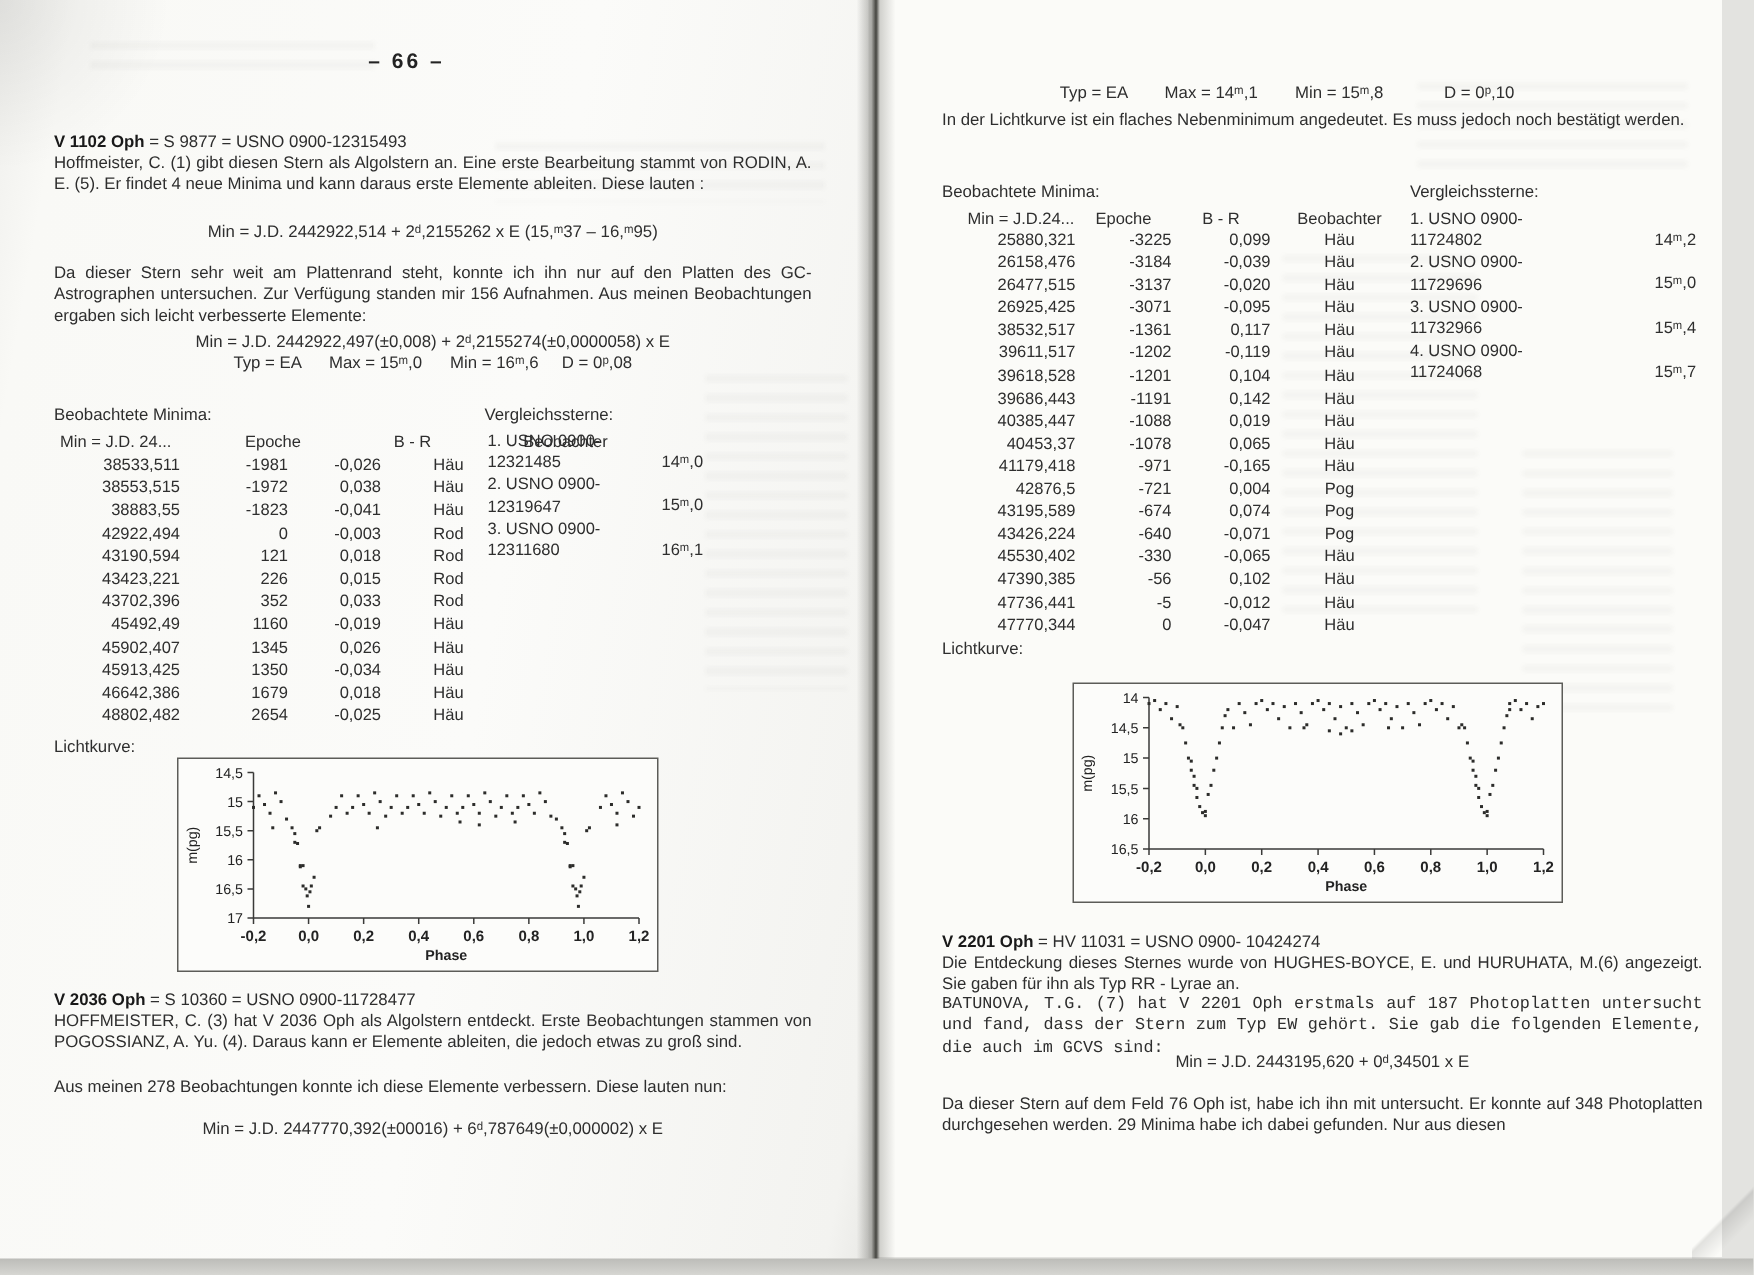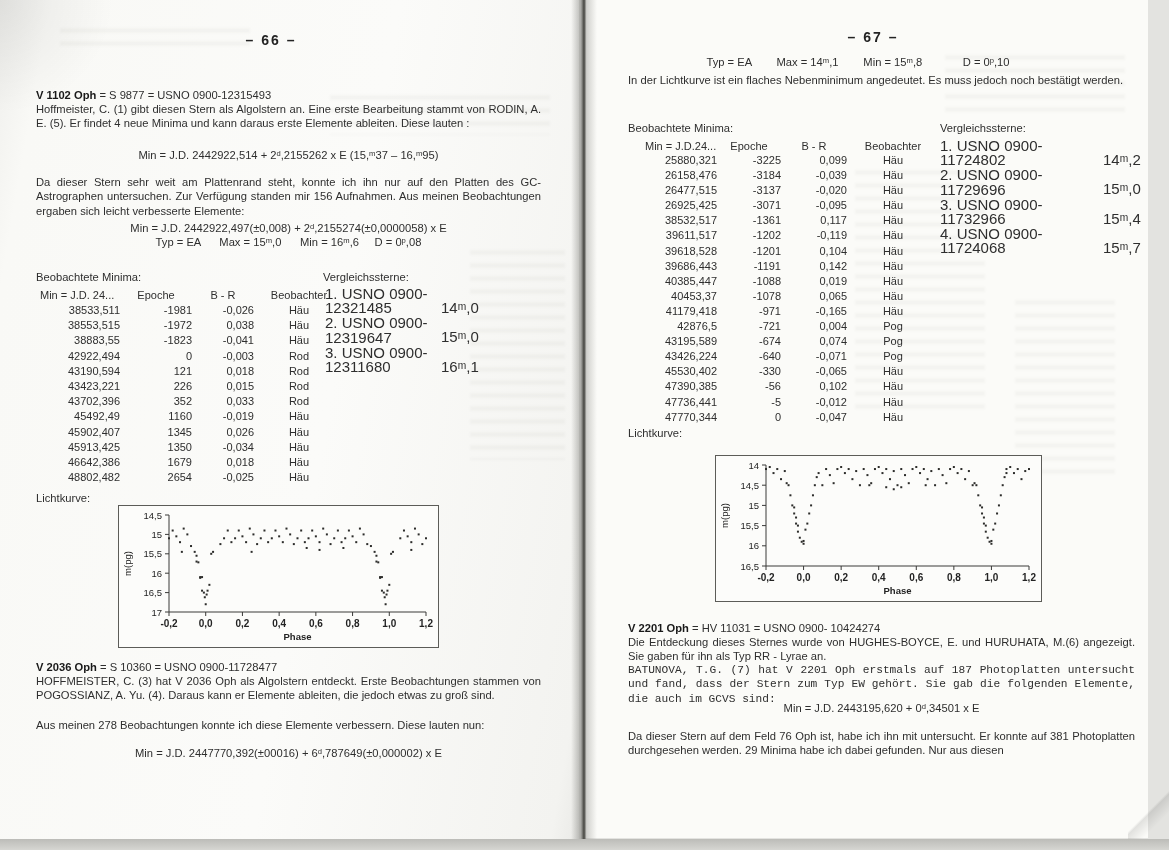--- a/index.html
+++ b/index.html
@@ -38,21 +38,21 @@
   .pagenum{font-size:14px;font-weight:bold;letter-spacing:2px;color:#232323;}
   .thead,.trow{display:grid;font-size:11px;}
   .grid-l{grid-template-columns:80px 72px 62px 90px;}
   .grid-r{grid-template-columns:72px 64px 66px 92px;}
   .trow{line-height:15.2px;}
   .tbody-r .trow{line-height:15.1px;}
   .trow .c1,.trow .c2,.trow .c3{text-align:right;}
   .trow .c4{text-align:center;}
   .thead .h1{text-align:left;}
   .thead .h2,.thead .h3,.thead .h4{text-align:center;}
-  .comp-item{position:relative;line-height:14.2px;font-size:15px;margin-bottom:1px;}
+  .comp-item{position:relative;line-height:14.2px;font-size:11px;margin-bottom:1px;}
   .comp-item .mag{position:absolute;top:14px;}
   .comp-left .mag{left:116px;}
   .comp-right .mag{left:163px;}
   .chartbox{position:absolute;border:1px solid #5c5c58;background:#fcfcfa;}
   .chartbox svg{display:block;}
   .ghost{
     position:absolute;opacity:.55;pointer-events:none;
     background:repeating-linear-gradient(180deg, rgba(128,128,124,0.10) 0px, rgba(128,128,124,0.10) 5px, rgba(0,0,0,0) 5px, rgba(0,0,0,0) 13px);
     filter:blur(1.3px);
   }
@@ -84,21 +84,21 @@
 
     <div class="t para" style="left:36px;top:175px;width:505px;">Da dieser Stern sehr weit am Plattenrand steht, konnte ich ihn nur auf den Platten des GC-Astrographen untersuchen. Zur Verfügung standen mir 156 Aufnahmen. Aus meinen Beobachtungen ergaben sich leicht verbesserte Elemente:</div>
 
     <div class="t center" style="left:36px;top:221px;width:505px;">Min = J.D. 2442922,497(±0,008) + 2ᵈ,2155274(±0,0000058) x E</div>
 
     <div class="t center pre" style="left:36px;top:235px;width:505px;">Typ = EA      Max = 15ᵐ,0      Min = 16ᵐ,6     D = 0ᵖ,08</div>
 
     <div class="t" style="left:36px;top:270px;">Beobachtete Minima:</div>
     <div class="t" style="left:323px;top:270px;">Vergleichssterne:</div>
 
-    <div class="t thead grid-l" style="left:40px;top:288px;width:344px;">
+    <div class="t thead grid-l" style="left:40px;top:288px;width:344px;gap:26px;">
       <span class="h1">Min = J.D. 24...</span>
       <span class="h2">Epoche</span>
       <span class="h3">B - R</span>
       <span class="h4">Beobachter</span>
     </div>
     <div class="t" style="left:40px;top:303px;width:304px;" id="table-left">
         <div class="trow grid-l">
           <span class="c1">38533,511</span>
           <span class="c2">-1981</span>
           <span class="c3">-0,026</span>
@@ -330,21 +330,20 @@
     <div class="t para" style="left:36px;top:674px;width:505px;">HOFFMEISTER, C. (3) hat V 2036 Oph als Algolstern entdeckt. Erste Beobachtungen stammen von POGOSSIANZ, A. Yu. (4). Daraus kann er Elemente ableiten, die jedoch etwas zu groß sind.</div>
     <div class="t" style="left:36px;top:718px;width:505px;">Aus meinen 278 Beobachtungen konnte ich diese Elemente verbessern. Diese lauten nun:</div>
     <div class="t center" style="left:36px;top:746px;width:505px;">Min = J.D. 2447770,392(±00016) + 6ᵈ,787649(±0,000002) x E</div>
   </div>
 
   <div class="page page-right">
     <div class="ghost" style="left:360px;top:55px;width:180px;height:60px;"></div>
     <div class="ghost" style="left:270px;top:170px;width:130px;height:240px;"></div>
     <div class="ghost" style="left:430px;top:300px;width:100px;height:180px;"></div>
 
-    <div class="t pagenum" style="left:43px;top:30px;width:490px;text-align:center;">–  67  –</div>
 
     <div class="t center pre" style="left:43px;top:55px;width:460px;">Typ = EA        Max = 14ᵐ,1        Min = 15ᵐ,8             D = 0ᵖ,10</div>
 
     <div class="t para" style="left:43px;top:73px;width:507px;">In der Lichtkurve ist ein flaches Nebenminimum angedeutet. Es muss jedoch noch bestätigt werden.</div>
 
     <div class="t" style="left:43px;top:121px;">Beobachtete Minima:</div>
     <div class="t" style="left:355px;top:121px;">Vergleichssterne:</div>
 
     <div class="t thead grid-r" style="left:60px;top:139px;width:294px;">
       <span class="h1">Min = J.D.24...</span>
@@ -627,19 +626,19 @@
           <rect x="312" y="12.039999999999985" width="2" height="2" fill="#2c2c2a"></rect>
         </svg>
     </div>
 
     <div class="t" style="left:43px;top:621px;width:507px;">
       <span class="bold">V 2201 Oph</span><span> = HV 11031 = USNO 0900- 10424274</span>
     </div>
     <div class="t para" style="left:43px;top:635px;width:507px;">Die Entdeckung dieses Sternes wurde von HUGHES-BOYCE, E. und HURUHATA, M.(6) angezeigt. Sie gaben für ihn als Typ RR - Lyrae an.</div>
     <div class="t para" style="left:43px;top:663px;width:507px;font-family:Liberation Mono, monospace;">BATUNOVA, T.G. (7) hat V 2201 Oph erstmals auf 187 Photoplatten untersucht und fand, dass der Stern zum Typ EW gehört. Sie gab die folgenden Elemente, die auch im GCVS sind:</div>
     <div class="t center" style="left:43px;top:701px;width:507px;">Min = J.D. 2443195,620 + 0ᵈ,34501 x E</div>
-    <div class="t para" style="left:43px;top:729px;width:507px;">Da dieser Stern auf dem Feld 76 Oph ist, habe ich ihn mit untersucht. Er konnte auf 381 Photoplatten durchgesehen werden. 29 Minima habe ich dabei gefunden. Nur aus diesen</div>
+    <div class="t para" style="left:43px;top:729px;width:507px;">Da dieser Stern auf dem Feld 76 Oph ist, habe ich ihn mit untersucht. Er konnte auf 348 Photoplatten durchgesehen werden. 29 Minima habe ich dabei gefunden. Nur aus diesen</div>
   </div>
 
   <div class="binding"></div>
   <div class="edge-diag"></div>
   <div class="bottom-strip"></div>
 </div>
 
 </body></html>

